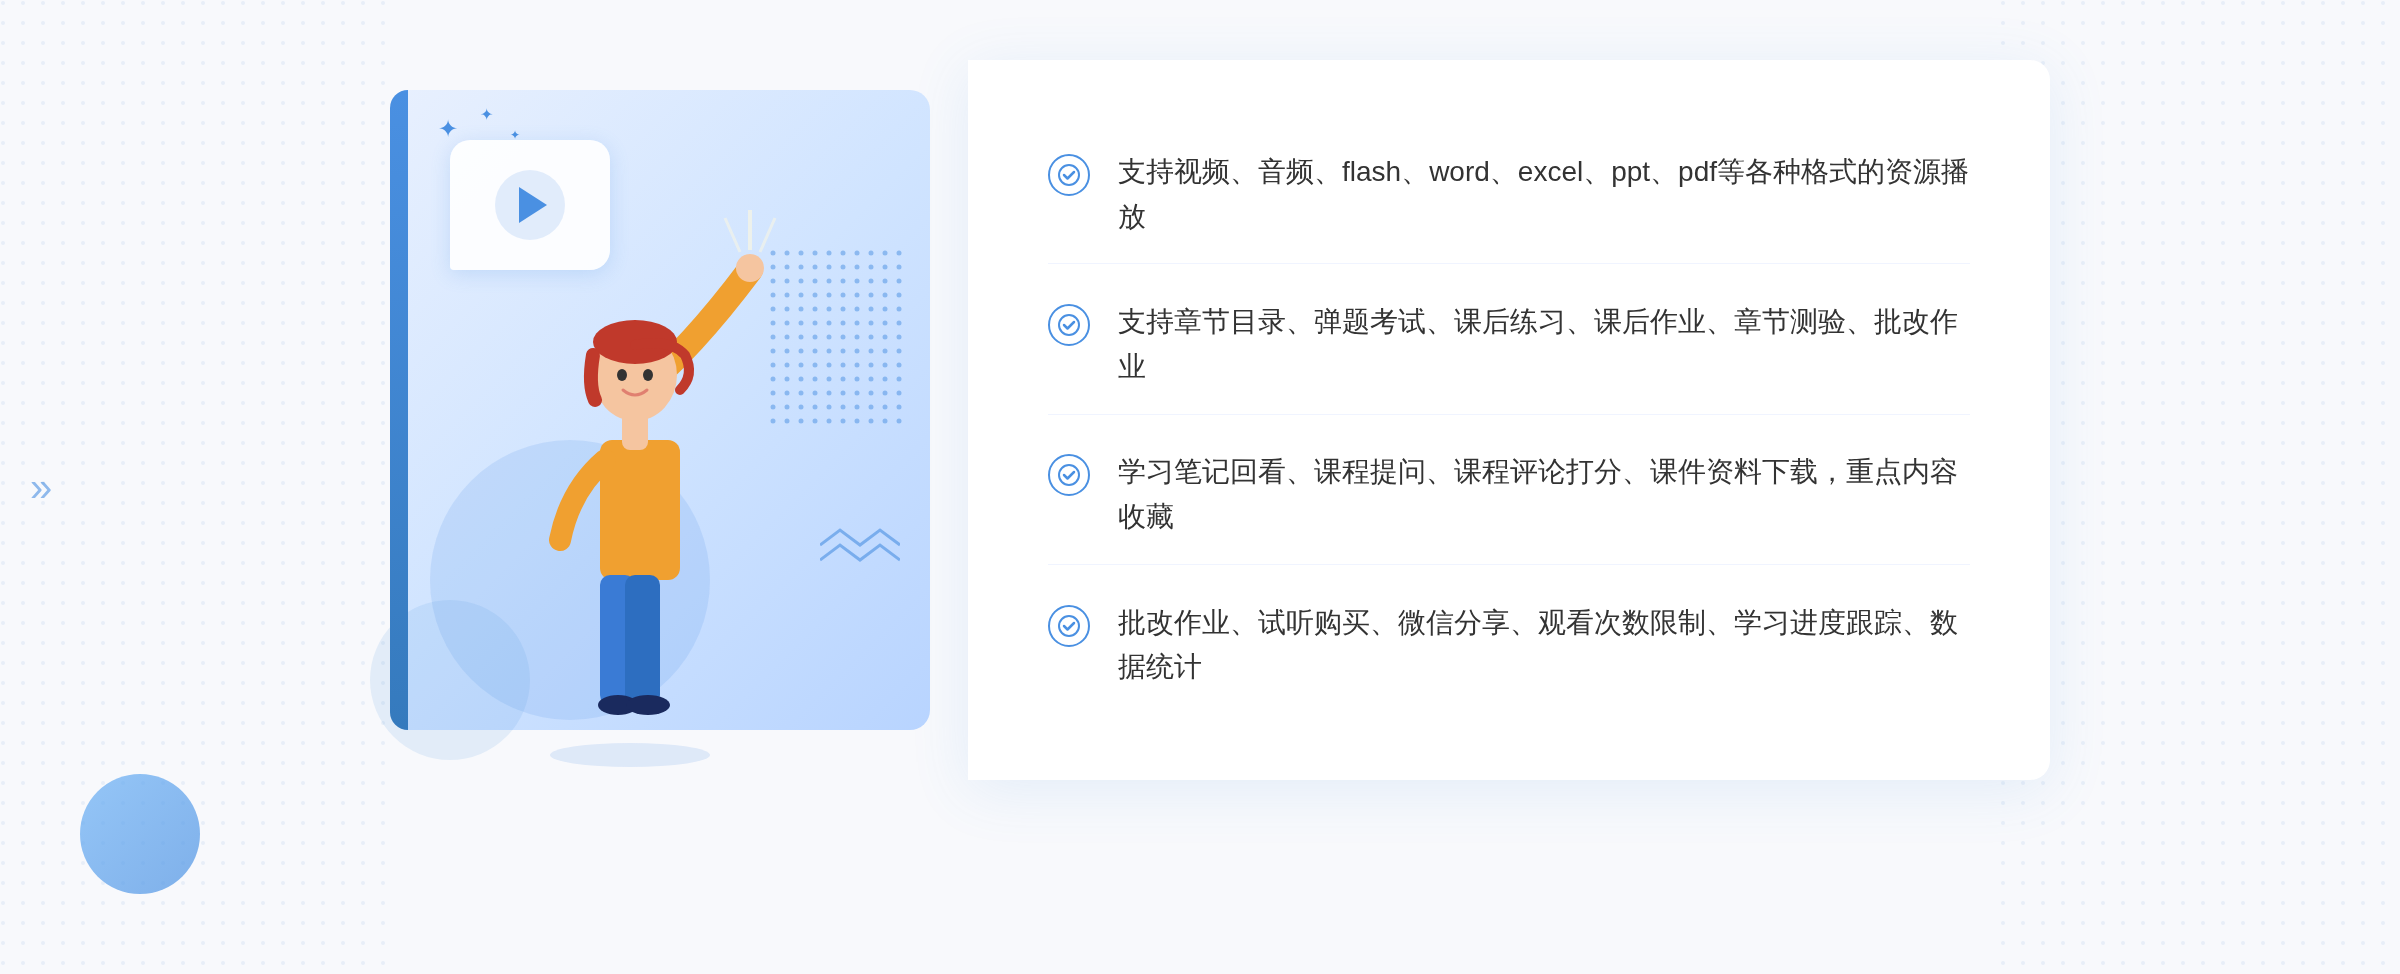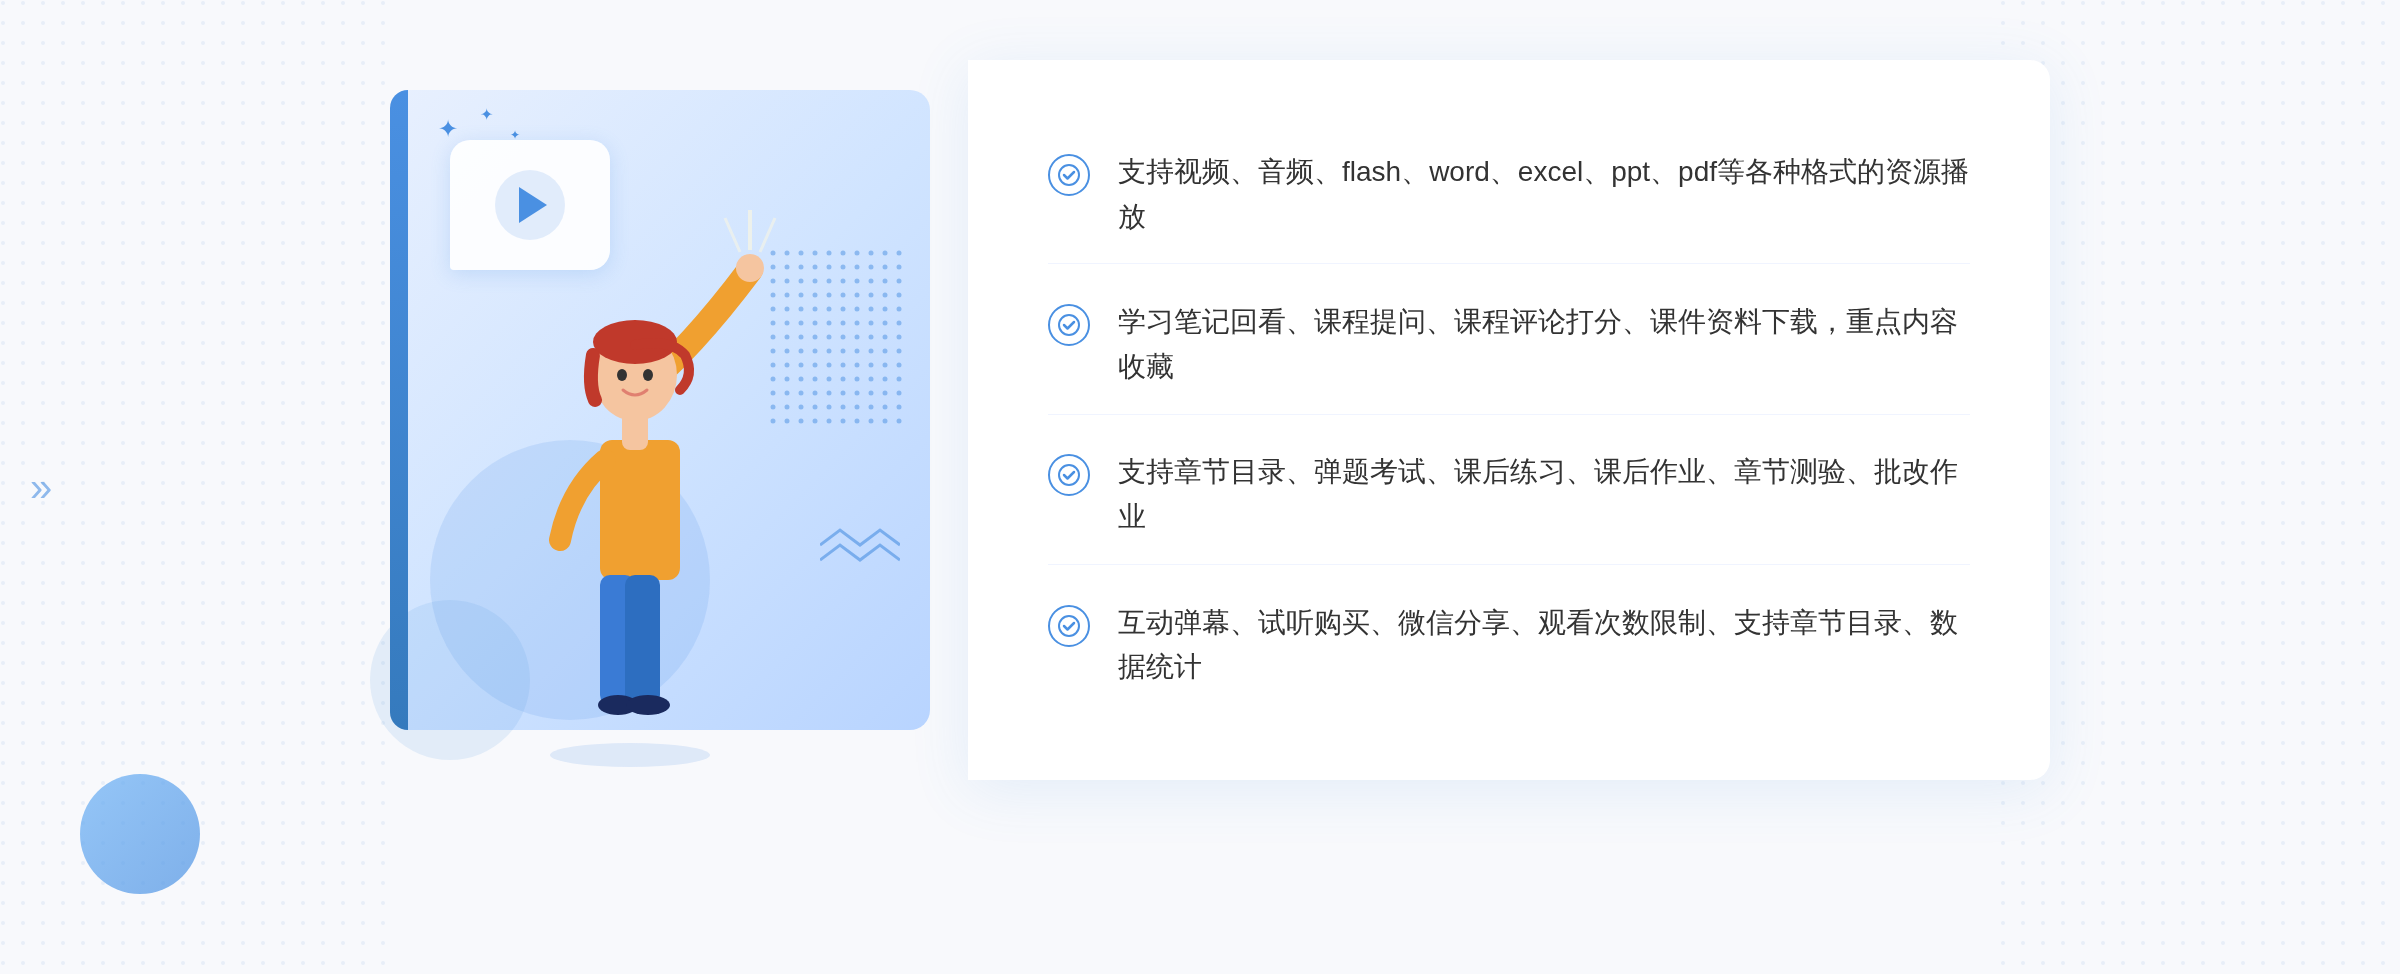--- a/index.html
+++ b/index.html
@@ -401,39 +401,39 @@
         <p class="feature-text">支持视频、音频、flash、word、excel、ppt、pdf等各种格式的资源播放</p>
       </div>
 
       <div class="feature-item">
         <div class="check-icon">
           <svg width="22" height="22" viewBox="0 0 22 22">
             <circle cx="11" cy="11" r="10" fill="none" stroke="#4a90e2" stroke-width="2"></circle>
             <polyline points="6,11 9.5,14.5 16,8" stroke="#4a90e2" stroke-width="2.5" fill="none" stroke-linecap="round" stroke-linejoin="round"></polyline>
           </svg>
         </div>
-        <p class="feature-text">学习笔记回看、课程提问、课程评论打分、课件资料下载，重点内容收藏</p>
+        <p class="feature-text">支持章节目录、弹题考试、课后练习、课后作业、章节测验、批改作业</p>
       </div>
 
       <div class="feature-item">
         <div class="check-icon">
           <svg width="22" height="22" viewBox="0 0 22 22">
             <circle cx="11" cy="11" r="10" fill="none" stroke="#4a90e2" stroke-width="2"></circle>
             <polyline points="6,11 9.5,14.5 16,8" stroke="#4a90e2" stroke-width="2.5" fill="none" stroke-linecap="round" stroke-linejoin="round"></polyline>
           </svg>
         </div>
-        <p class="feature-text">支持章节目录、弹题考试、课后练习、课后作业、章节测验、批改作业</p>
+        <p class="feature-text">学习笔记回看、课程提问、课程评论打分、课件资料下载，重点内容收藏</p>
       </div>
 
       <div class="feature-item">
         <div class="check-icon">
           <svg width="22" height="22" viewBox="0 0 22 22">
             <circle cx="11" cy="11" r="10" fill="none" stroke="#4a90e2" stroke-width="2"></circle>
             <polyline points="6,11 9.5,14.5 16,8" stroke="#4a90e2" stroke-width="2.5" fill="none" stroke-linecap="round" stroke-linejoin="round"></polyline>
           </svg>
         </div>
-        <p class="feature-text">互动弹幕、试听购买、微信分享、观看次数限制、支持章节目录、数据统计</p>
+        <p class="feature-text">批改作业、试听购买、微信分享、观看次数限制、学习进度跟踪、数据统计</p>
       </div>
 
     </div>
   </div>
 
 </div>
 
 </body></html>

